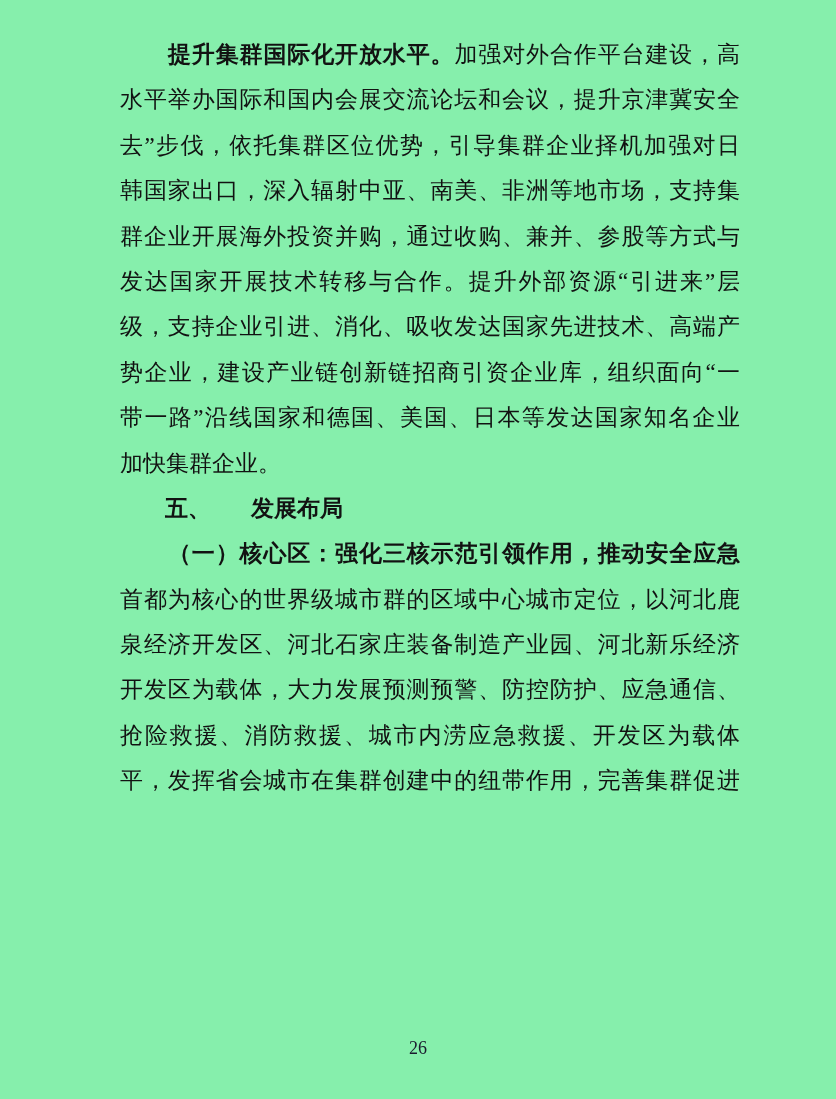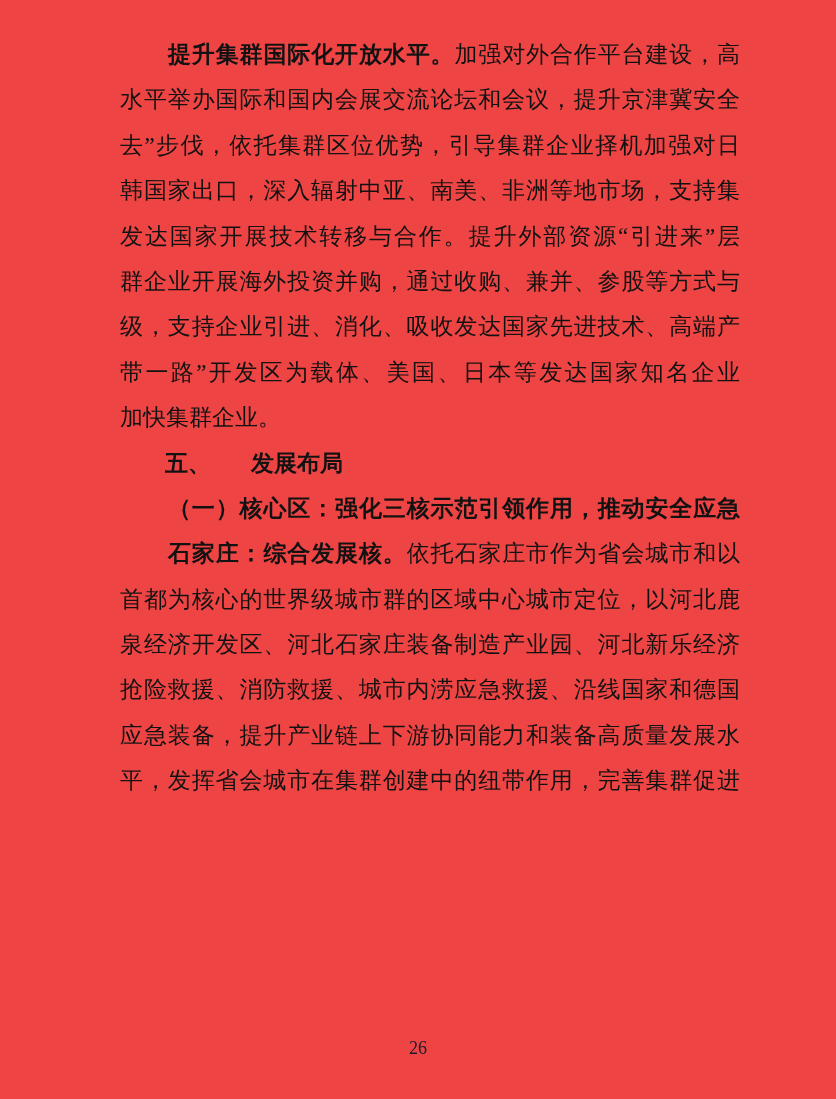--- a/index.html
+++ b/index.html
@@ -4,21 +4,21 @@
 <style>
   html, body {
     margin: 0;
     padding: 0;
     background: #ffffff;
   }
   .page {
     position: relative;
     width: 836px;
     height: 1099px;
-    background: #ef4444;
+    background: #86efac;
     overflow: hidden;
     font-family: "Liberation Serif", serif;
     color: #121212;
   }
   .textblock {
     position: absolute;
     left: 120px;
     top: 32px;
     width: 620px;
     font-size: 23px;
@@ -68,33 +68,33 @@
 </head>
 <body>
 
 <div class="page">
   <div class="textblock">
 
     <div class="line indent"><span class="bold">提升集群国际化开放水平。</span><span>加强对外合作平台建设，高</span></div>
     <div class="line">水平举办国际和国内会展交流论坛和会议，提升京津冀安全</div>
     <div class="line">去”步伐，依托集群区位优势，引导集群企业择机加强对日</div>
     <div class="line">韩国家出口，深入辐射中亚、南美、非洲等地市场，支持集</div>
+    <div class="line">群企业开展海外投资并购，通过收购、兼并、参股等方式与</div>
     <div class="line">发达国家开展技术转移与合作。提升外部资源“引进来”层</div>
-    <div class="line">群企业开展海外投资并购，通过收购、兼并、参股等方式与</div>
     <div class="line">级，支持企业引进、消化、吸收发达国家先进技术、高端产</div>
-    <div class="line">带一路”开发区为载体、美国、日本等发达国家知名企业</div>
+    <div class="line">势企业，建设产业链创新链招商引资企业库，组织面向“一</div>
+    <div class="line">带一路”沿线国家和德国、美国、日本等发达国家知名企业</div>
     <div class="line no-stretch">加快集群企业。</div>
 
     <div class="line h-main"><span>五、</span><span class="h1gap"></span><span>发展布局</span></div>
 
     <div class="line h-sub indent">（一）核心区：强化三核示范引领作用，推动安全应急</div>
 
-    <div class="line indent"><span class="bold">石家庄：综合发展核。</span><span>依托石家庄市作为省会城市和以</span></div>
     <div class="line">首都为核心的世界级城市群的区域中心城市定位，以河北鹿</div>
     <div class="line">泉经济开发区、河北石家庄装备制造产业园、河北新乐经济</div>
-    <div class="line">抢险救援、消防救援、城市内涝应急救援、沿线国家和德国</div>
-    <div class="line">应急装备，提升产业链上下游协同能力和装备高质量发展水</div>
+    <div class="line">开发区为载体，大力发展预测预警、防控防护、应急通信、</div>
+    <div class="line">抢险救援、消防救援、城市内涝应急救援、开发区为载体</div>
     <div class="line">平，发挥省会城市在集群创建中的纽带作用，完善集群促进</div>
 
   </div>
 
   <div class="footer">26</div>
 </div>
 
 </body></html>

